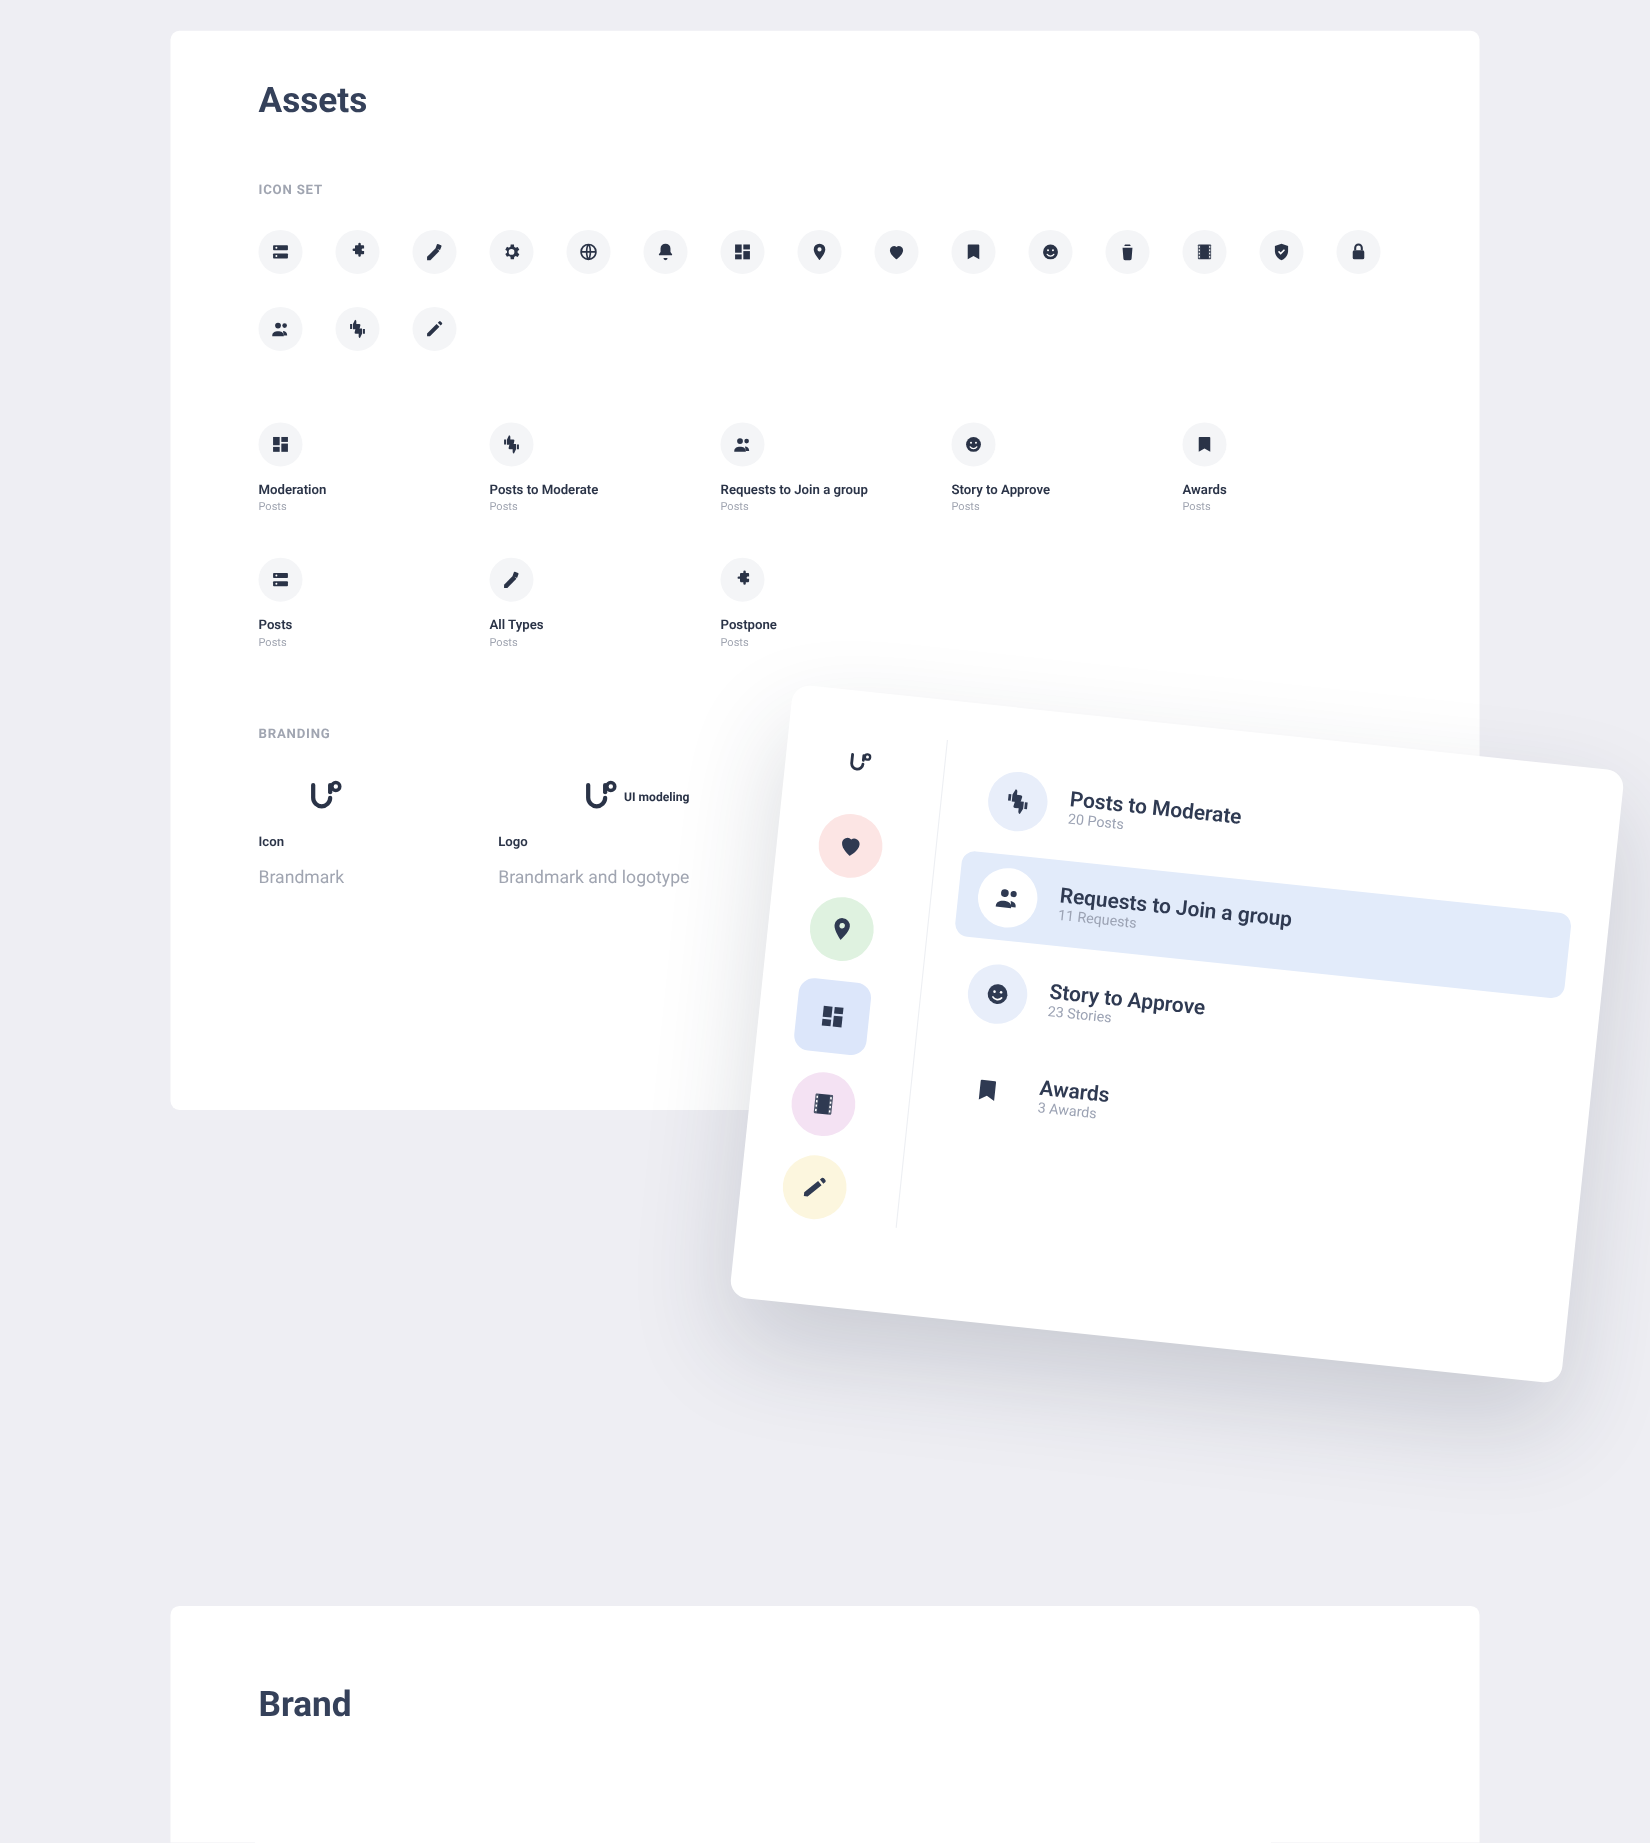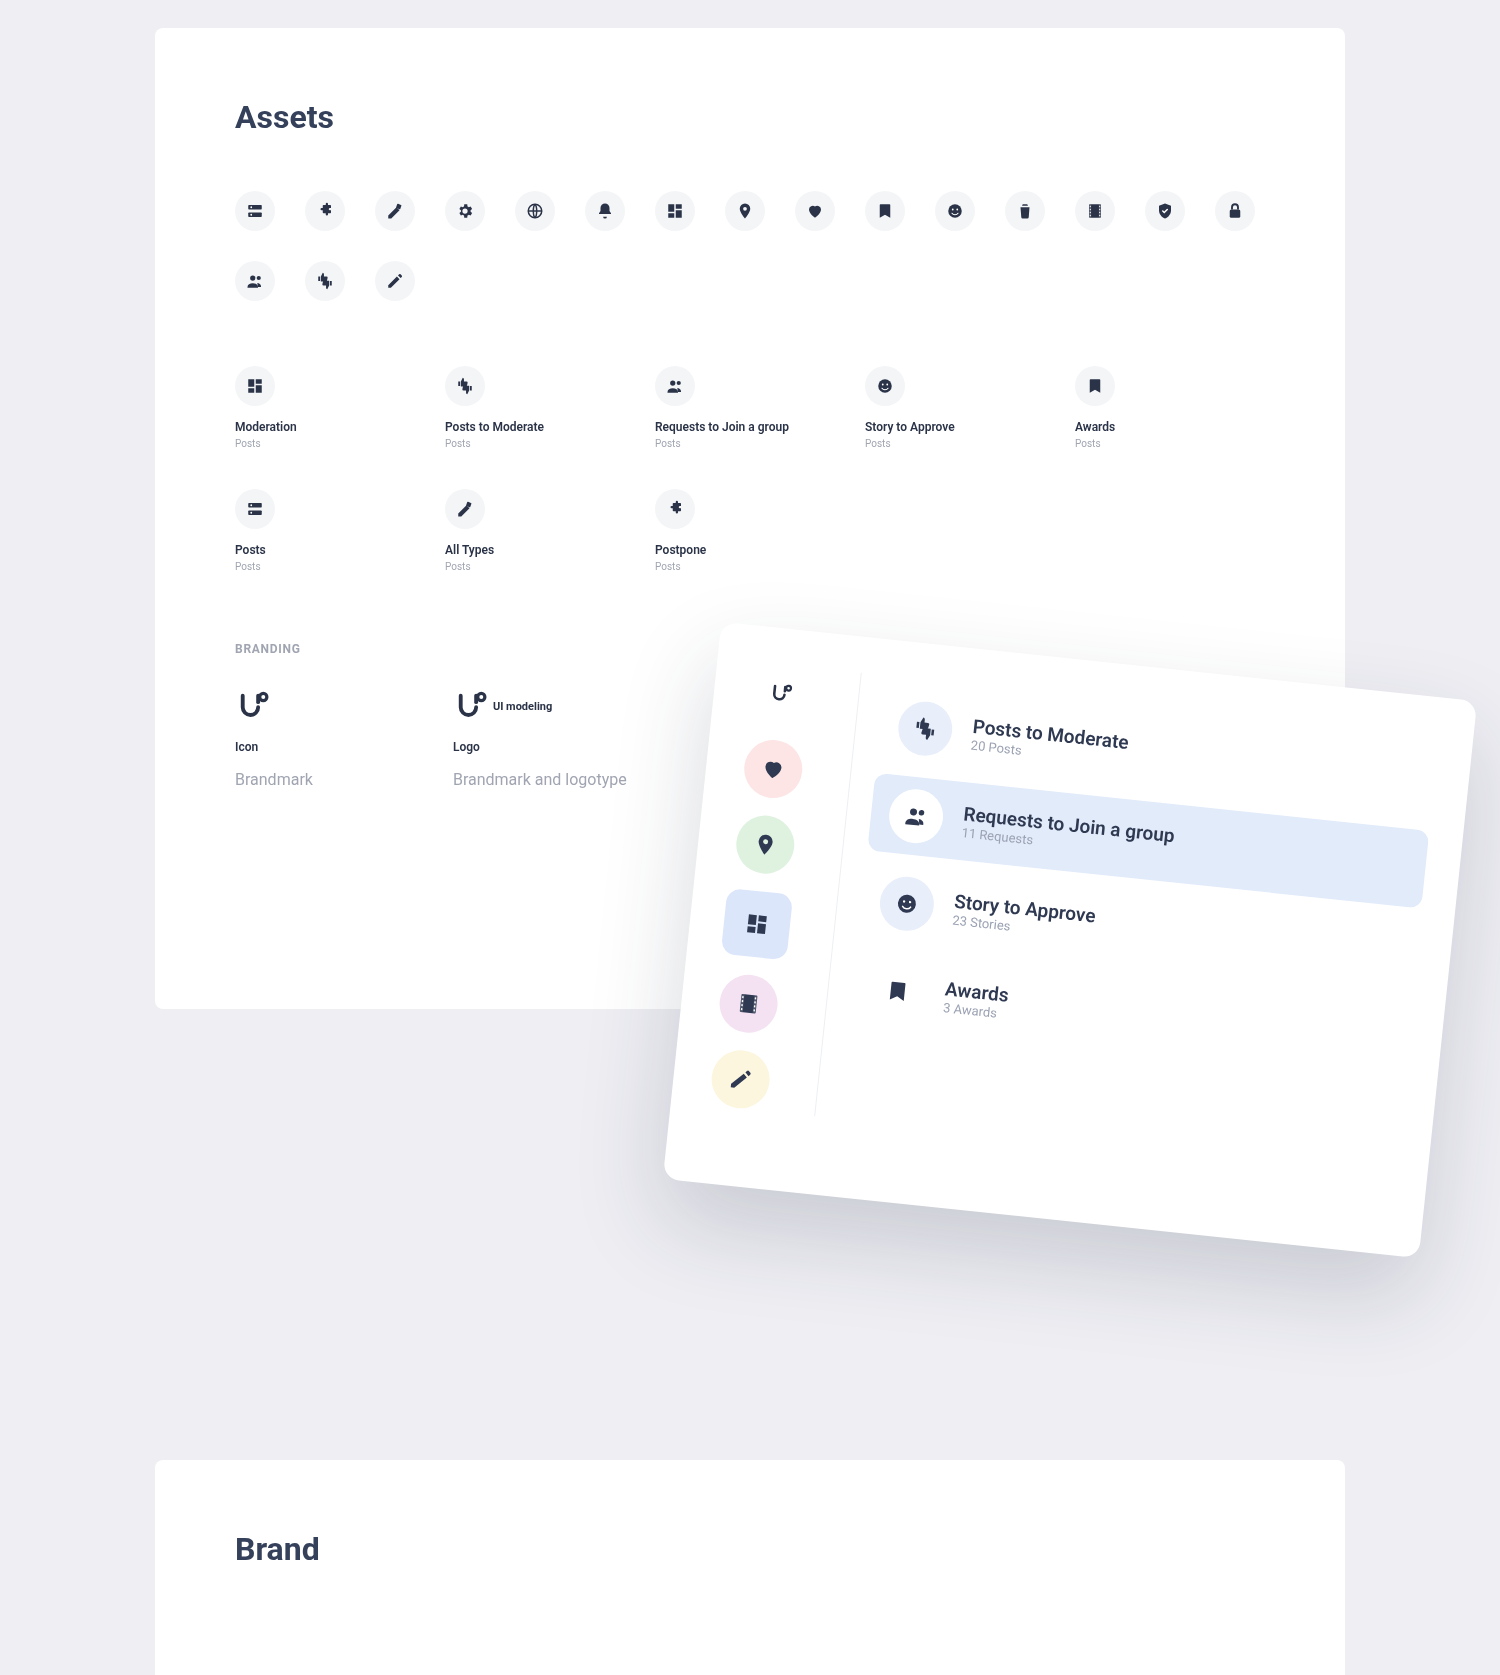--- a/index.html
+++ b/index.html
@@ -14,21 +14,21 @@
   .card {
     background: #fff;
     border-radius: 8px;
     position: absolute;
     left: 155px;
     width: 1190px;
   }
   .card-assets {
     top: 28px;
     height: 981px;
-    padding: 70px 80px;
+    padding: 44px 80px;
   }
   .card-brand {
     top: 1460px;
     padding: 70px 80px;
     height: 400px;
   }
   h1.title {
     font-size: 32px;
     font-weight: 700;
     color: #35415A;
@@ -72,21 +72,21 @@
     margin-bottom: 14px;
   }
   .labeled-item .chip svg { width: 18px; height: 18px; fill: #2A3347; }
   .labeled-item .lbl { font-size: 12px; font-weight: 600; color: #2A3347; margin-bottom: 4px; }
   .labeled-item .sub { font-size: 10px; color: #A0A5B1; }
 
   .branding-row {
     display: flex;
     gap: 140px;
   }
-  .brand-item .bvis { height: 40px; display:flex; align-items:center; margin-bottom:14px; }
+  .brand-item .bvis { height: 40px; display:flex; align-items:center; margin-bottom:14px;justify-content:flex-end; }
   .brand-item .lbl { font-size: 12px; font-weight: 600; color: #2A3347; margin-bottom:16px;}
   .brand-item .sub { font-size: 16px; color: #A0A5B1; }
   .logo-text { font-size: 11px; font-weight: 700; color: #2A3347; margin-left: 4px; }
 
   .mock-tilt {
     position: absolute;
     top: 660px;
     left: 690px;
     width: 760px;
     height: 560px;
@@ -224,20 +224,21 @@
       <path class="bm" d="M6 4 v9 a6 6 0 0 0 12 0" fill="none" stroke="#2A3347" stroke-width="3" stroke-linecap="round"></path>
       <path d="M18 4 v5" fill="none" stroke="#2A3347" stroke-width="3" stroke-linecap="round"></path>
       <circle cx="22" cy="5" r="2.8" fill="none" stroke="#2A3347" stroke-width="2.5"></circle>
     </g>
   </defs>
 </svg>
 
 <div class="card card-assets">
   <h1 class="title">Assets</h1>
 
+  <div class="subhead">ICON SET</div>
   <div class="icon-grid">
     <div class="icon-chip">
         <svg viewBox="0 0 24 24">
           <use href="#i-server"></use>
         </svg>
       </div>
     <div class="icon-chip">
         <svg viewBox="0 0 24 24">
           <use href="#i-puzzle"></use>
         </svg>

